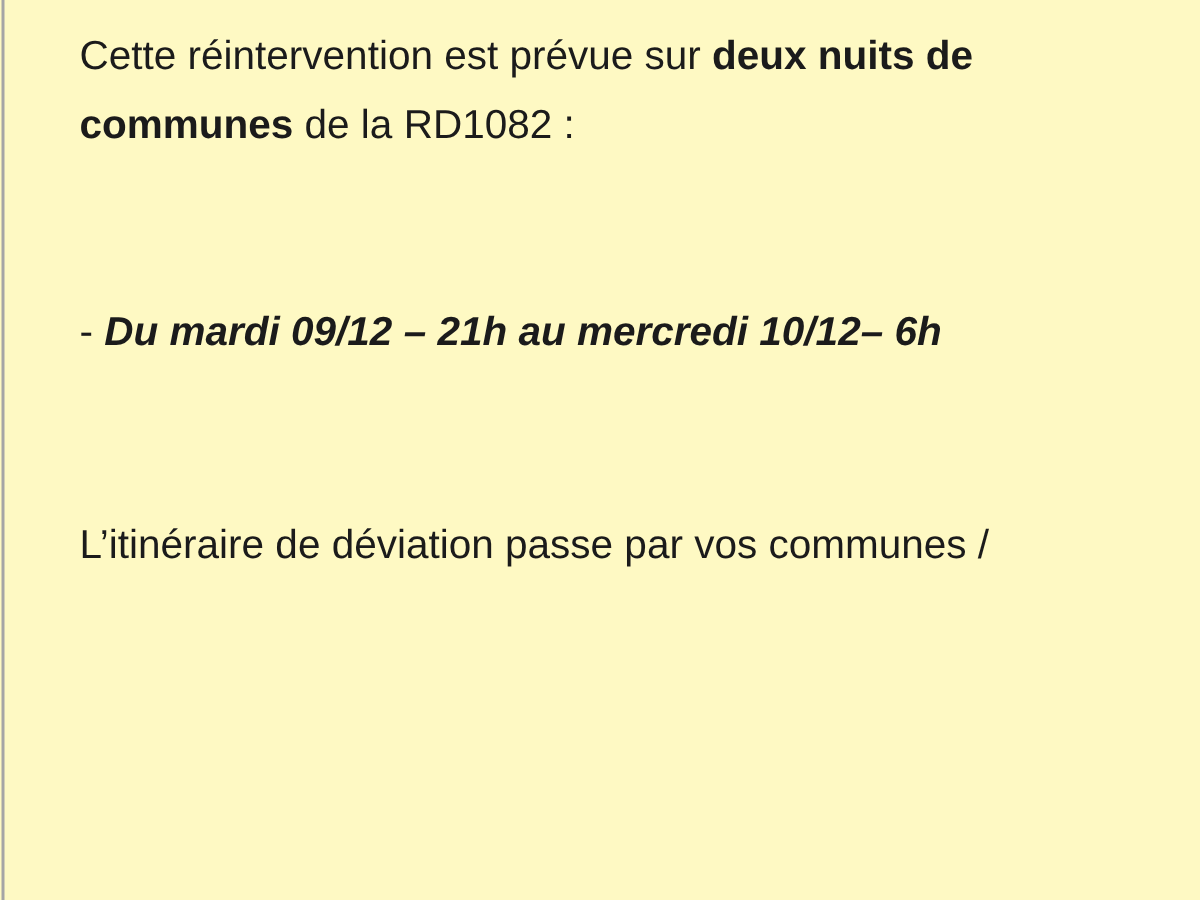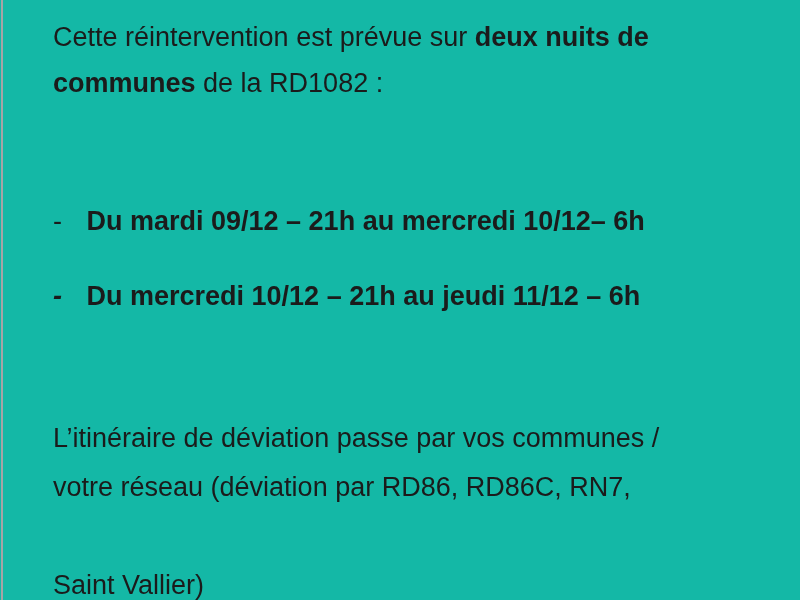--- a/index.html
+++ b/index.html
@@ -4,21 +4,21 @@
 <style>
   html, body {
     margin: 0;
     padding: 0;
     background: #ffffff;
   }
   .page {
     position: relative;
     width: 800px;
     height: 600px;
-    background: #14b8a6;
+    background: #fef9c3;
     overflow: hidden;
     box-sizing: border-box;
     font-family: "Liberation Sans", sans-serif;
     color: #1b1b1b;
   }
   .left-border {
     position: absolute;
     left: 1px;
     top: 0;
     width: 2px;
@@ -46,21 +46,21 @@
   .night {
     font-size: 27px;
     line-height: 46px;
     white-space: pre-wrap;
   }
   .night + .night {
     margin-top: 29px;
   }
   .night .night-text {
     font-weight: 700;
-    margin-left: 17px;
+    font-style: italic;
   }
   .night .night-prefix {
     font-weight: 400;
     font-style: normal;
   }
   .night:nth-child(2) .night-prefix {
     font-weight: 700;
     font-style: italic;
   }
   .deviation {
@@ -81,24 +81,22 @@
   <div class="left-border"></div>
   <div class="content">
 
     <p class="intro">
       <span class="intro-line"><span>Cette réintervention est prévue sur </span><span class="bold">deux nuits de</span></span><br>
       <span class="intro-line"><span class="bold">communes</span><span> de la RD1082 :</span></span>
     </p>
 
     <div class="nights">
       <div class="night"><span class="night-prefix">- </span><span class="night-text">Du mardi 09/12 – 21h au mercredi 10/12– 6h</span></div>
-      <div class="night"><span class="night-prefix">- </span><span class="night-text">Du mercredi 10/12 – 21h au jeudi 11/12 – 6h</span></div>
     </div>
 
     <p class="deviation">
       <span class="deviation-line">L’itinéraire de déviation passe par vos communes /</span><br>
-      <span class="deviation-line">votre réseau (déviation par RD86, RD86C, RN7,</span><br>
       <br>
-      <span class="deviation-line">Saint Vallier)</span>
+      <br>
     </p>
 
   </div>
 </div>
 
 </body></html>

